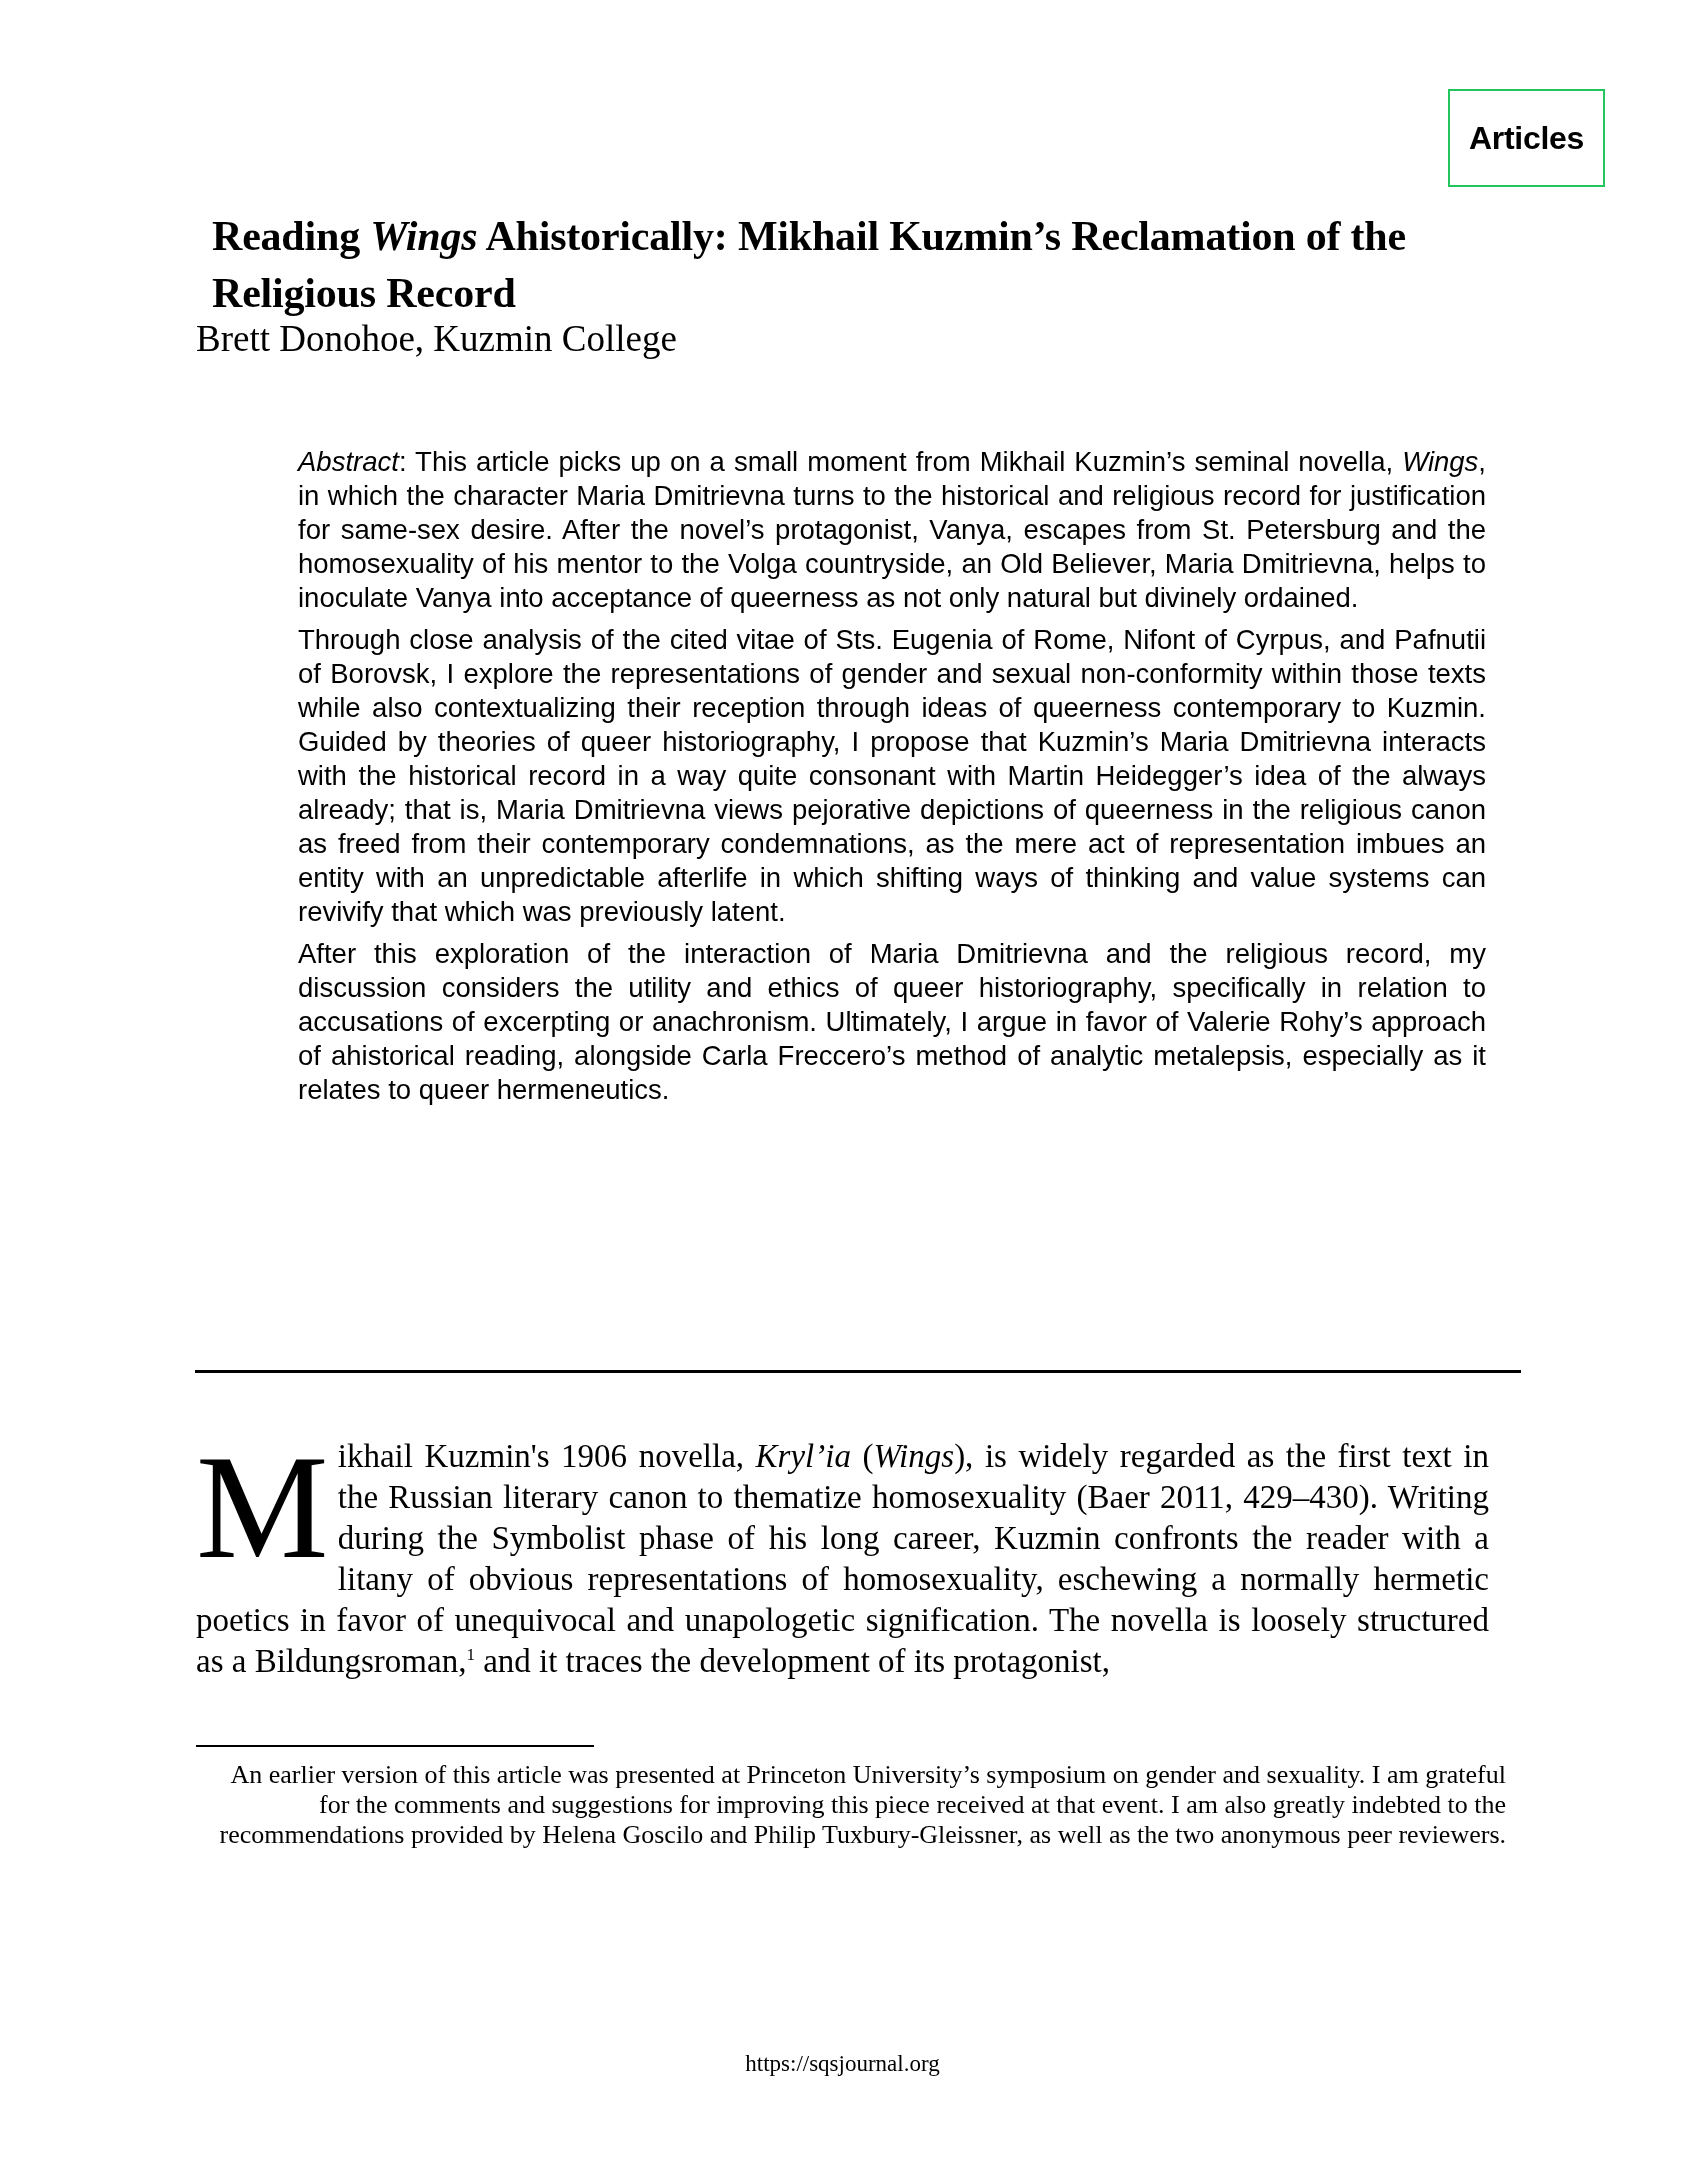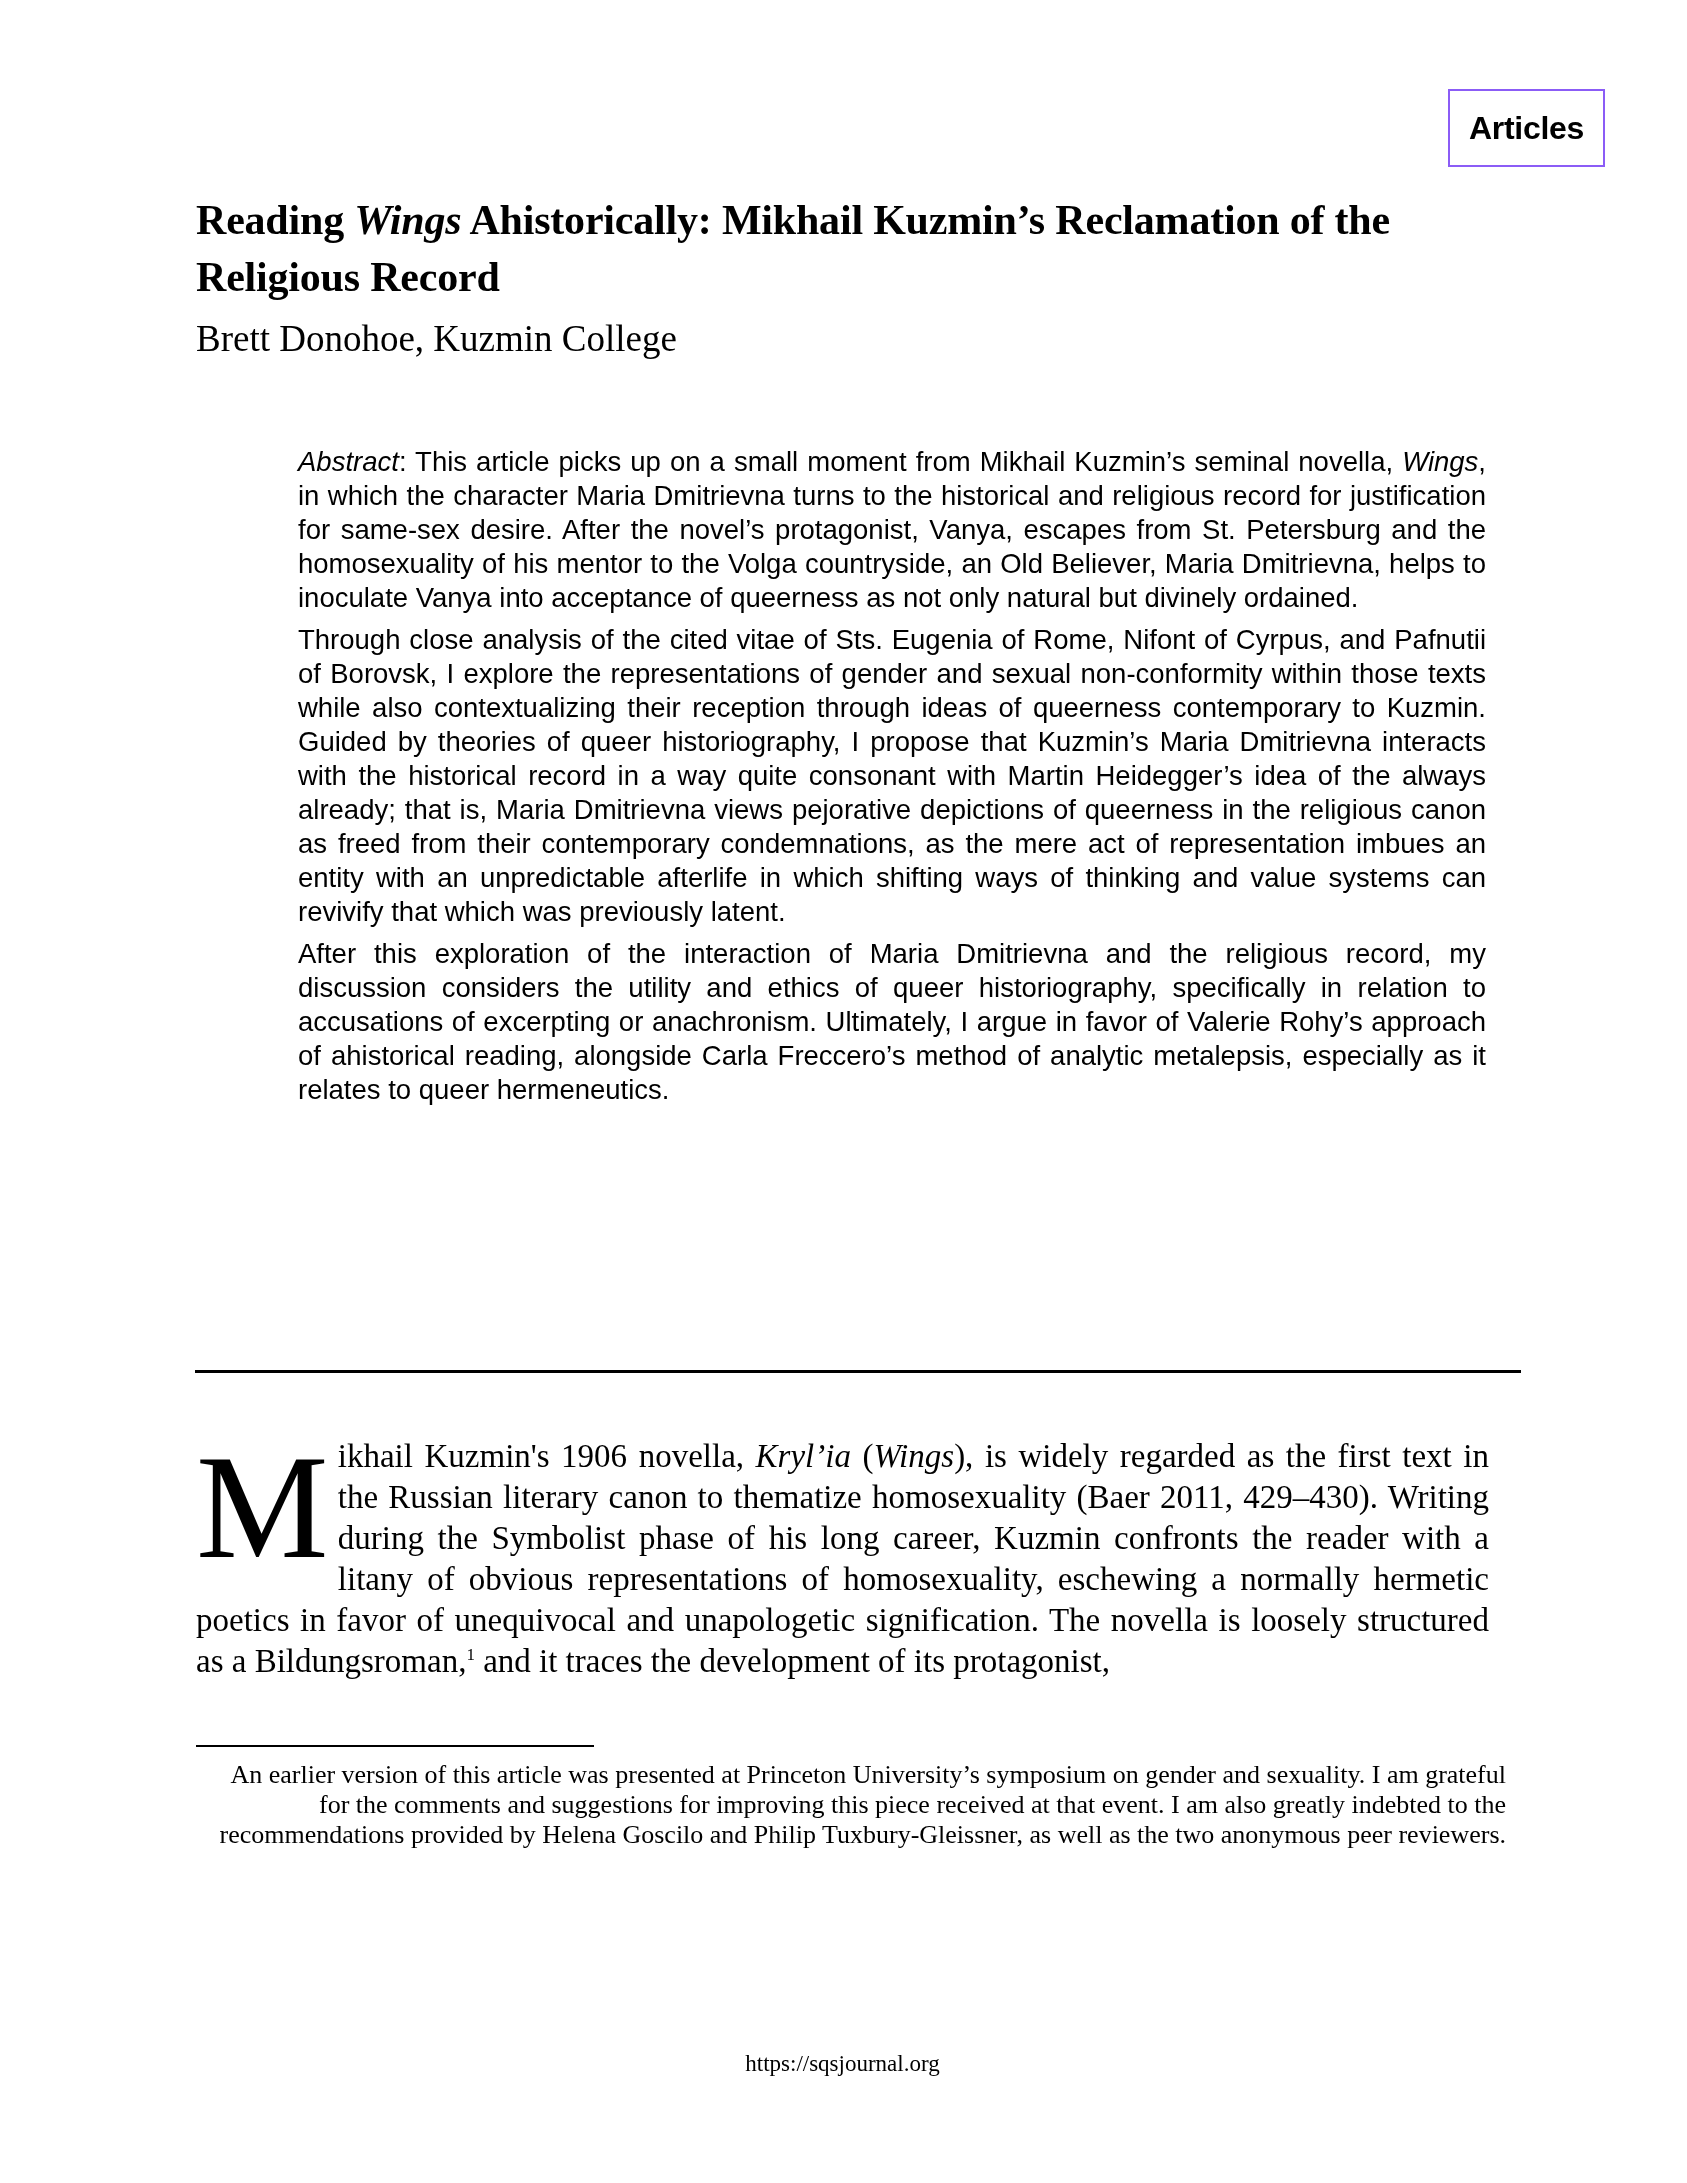--- a/index.html
+++ b/index.html
@@ -1,21 +1,21 @@
 <!DOCTYPE html>
 <html style="font-size:10.6px"><head>
 <meta charset="utf-8">
 <style>
   html, body { margin: 0; padding: 0; background: #ffffff; }
   body { width: 1687px; height: 2183px; position: relative; overflow: hidden; color: #000; }
   .page { position: absolute; left: 0; top: 0; width: 1687px; height: 2183px; }
 
   .section-badge {
-    position: absolute; left: 1448px; top: 89px; width: 157px; height: 78px;
-    border: 2px solid #8b5cf6; box-sizing: border-box;
+    position: absolute; left: 1448px; top: 89px; width: 157px; height: 98px;
+    border: 2px solid #22c55e; box-sizing: border-box;
     display: flex; align-items: center; justify-content: center;
     font-family: "Liberation Sans", sans-serif; font-weight: bold; font-size: 32px; letter-spacing: -0.3px;
   }
 
   .title {
     position: absolute; left: 196px; top: 192px; width: 1323px;
     font-family: "Liberation Serif", serif; font-weight: bold; font-size: 42px; line-height: 57px;
     letter-spacing: -0.2px;
   }
   .title em { font-style: italic; }
@@ -73,21 +73,21 @@
 </style>
 </head>
 <body>
 
 <div class="page">
 
   <div class="section-badge">
     <span>Articles</span>
   </div>
 
-  <h1 class="title" style="margin:0;"><span>Reading </span><em>Wings</em><span> Ahistorically: Mikhail Kuzmin’s Reclamation of the Religious Record</span></h1>
+  <h1 class="title" style="margin:16px;"><span>Reading </span><em>Wings</em><span> Ahistorically: Mikhail Kuzmin’s Reclamation of the Religious Record</span></h1>
 
   <div class="byline">Brett Donohoe, Kuzmin College</div>
 
   <section class="abstract">
     <p><em>Abstract</em><span>: This article picks up on a small moment from Mikhail Kuzmin’s seminal novella, </span><em>Wings</em><span>, in which the character Maria Dmitrievna turns to the historical and religious record for justification for same-sex desire. After the novel’s protagonist, Vanya, escapes from St. Petersburg and the homosexuality of his mentor to the Volga countryside, an Old Believer, Maria Dmitrievna, helps to inoculate Vanya into acceptance of queerness as not only natural but divinely ordained.</span></p>
     <p>Through close analysis of the cited vitae of Sts. Eugenia of Rome, Nifont of Cyrpus, and Pafnutii of Borovsk, I explore the representations of gender and sexual non-conformity within those texts while also contextualizing their reception through ideas of queerness contemporary to Kuzmin. Guided by theories of queer historiography, I propose that Kuzmin’s Maria Dmitrievna interacts with the historical record in a way quite consonant with Martin Heidegger’s idea of the always already; that is, Maria Dmitrievna views pejorative depictions of queerness in the religious canon as freed from their contemporary condemnations, as the mere act of representation imbues an entity with an unpredictable afterlife in which shifting ways of thinking and value systems can revivify that which was previously latent.</p>
     <p>After this exploration of the interaction of Maria Dmitrievna and the religious record, my discussion considers the utility and ethics of queer historiography, specifically in relation to accusations of excerpting or anachronism. Ultimately, I argue in favor of Valerie Rohy’s approach of ahistorical reading, alongside Carla Freccero’s method of analytic metalepsis, especially as it relates to queer hermeneutics.</p>
   </section>
 
   <div class="rule-main"></div>

